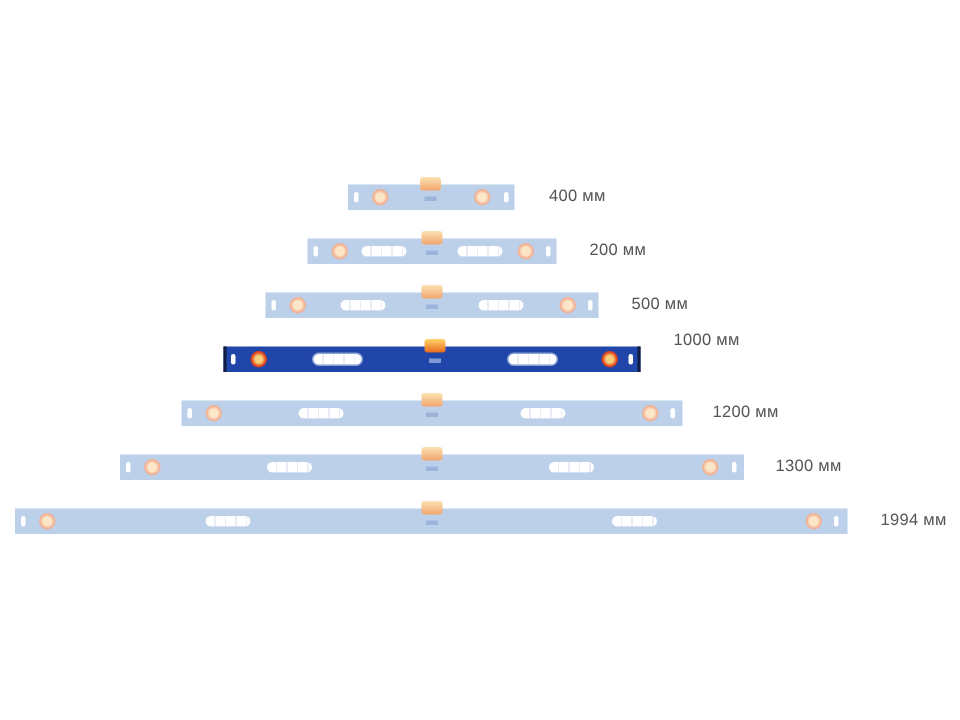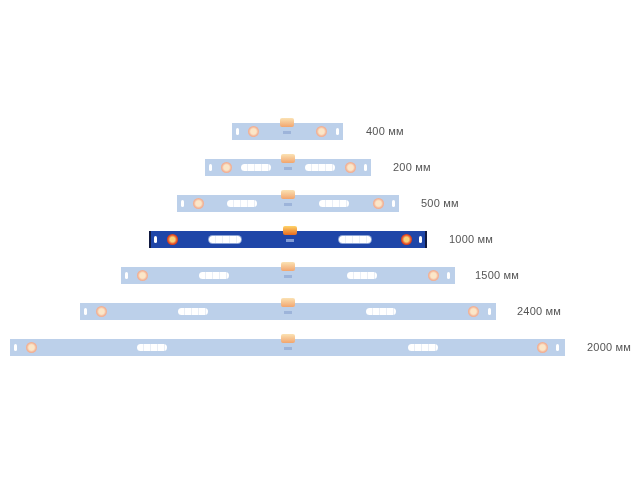--- a/index.html
+++ b/index.html
@@ -61,49 +61,49 @@
 <div class="level active" style="left:149px; top:231px; width:278px;">
   <span class="slot" style="left:3px;"></span>
   <span class="vial" style="left:16px;"></span>
   <span class="handle" style="left:58px; width:32px;"></span>
   <span class="topvial" style="left:132px;"></span>
   <span class="logo" style="left:135px;"></span>
   <span class="handle" style="left:188px; width:32px;"></span>
   <span class="vial" style="left:250px;"></span>
   <span class="slot" style="left:268px;"></span>
 </div>
-<div class="label" style="left:449px; top:234px;">1000 мм</div>
+<div class="label" style="left:449px; top:222px;">1000 мм</div>
 
 <div class="level" style="left:121px; top:267px; width:334px;">
   <span class="slot" style="left:4px;"></span>
   <span class="vial" style="left:16px;"></span>
   <span class="handle" style="left:78px; width:30px;"></span>
   <span class="topvial" style="left:160px;"></span>
   <span class="logo" style="left:163px;"></span>
   <span class="handle" style="left:226px; width:30px;"></span>
   <span class="vial" style="left:307px;"></span>
   <span class="slot" style="left:326px;"></span>
 </div>
-<div class="label" style="left:475px; top:270px;">1500 мм</div>
+<div class="label" style="left:475px; top:270px;">1200 мм</div>
 
 <div class="level" style="left:80px; top:303px; width:416px;">
   <span class="slot" style="left:4px;"></span>
   <span class="vial" style="left:16px;"></span>
   <span class="handle" style="left:98px; width:30px;"></span>
   <span class="topvial" style="left:201px;"></span>
   <span class="logo" style="left:204px;"></span>
   <span class="handle" style="left:286px; width:30px;"></span>
   <span class="vial" style="left:388px;"></span>
   <span class="slot" style="left:408px;"></span>
 </div>
-<div class="label" style="left:517px; top:306px;">2400 мм</div>
+<div class="label" style="left:517px; top:306px;">1300 мм</div>
 
 <div class="level" style="left:10px; top:339px; width:555px;">
   <span class="slot" style="left:4px;"></span>
   <span class="vial" style="left:16px;"></span>
   <span class="handle" style="left:127px; width:30px;"></span>
   <span class="topvial" style="left:271px;"></span>
   <span class="logo" style="left:274px;"></span>
   <span class="handle" style="left:398px; width:30px;"></span>
   <span class="vial" style="left:527px;"></span>
   <span class="slot" style="left:546px;"></span>
 </div>
-<div class="label" style="left:587px; top:342px;">2000 мм</div>
+<div class="label" style="left:587px; top:342px;">1994 мм</div>
 
 </body></html>

